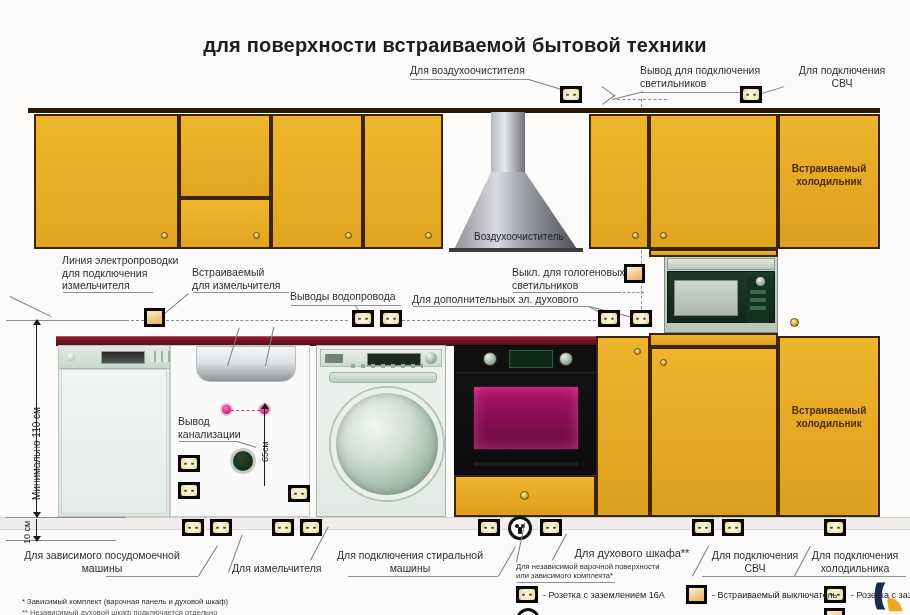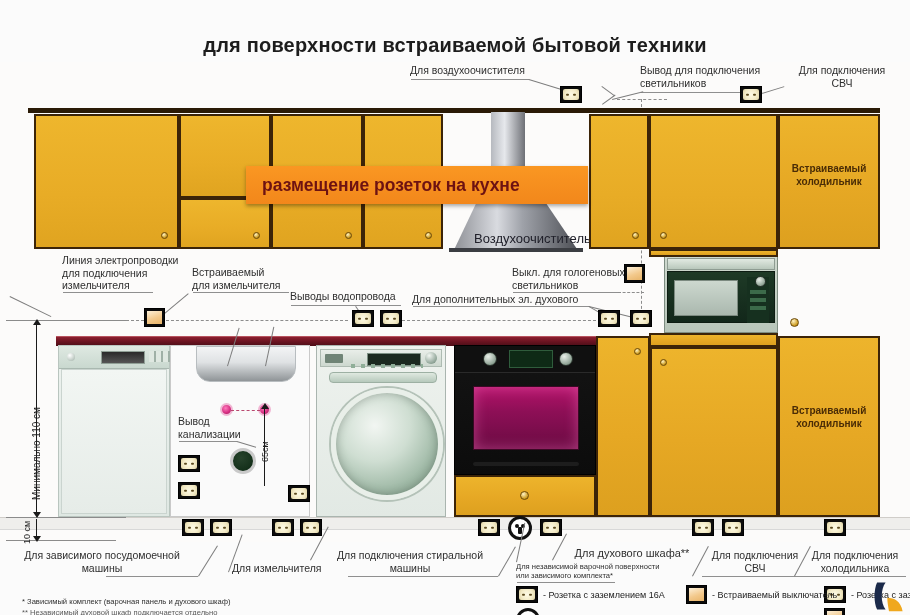--- a/index.html
+++ b/index.html
@@ -60,21 +60,21 @@
 
   
   .dash{position:absolute;height:0;border-top:1px dashed #8d8d8d;}
   .dashpink{position:absolute;height:0;border-top:1px dashed #b9486f;}
 
   
   .banner{position:absolute;background:linear-gradient(180deg,#fa9722 0%,#f2871b 100%);
           box-shadow:0 2px 4px rgba(0,0,0,.35);display:flex;align-items:center;
           padding:0 16px;box-sizing:border-box;}
   .banner span{font-size:17.5px;font-weight:700;color:#6d1212;white-space:nowrap;}
-  .hood-lbl{position:absolute;font-size:13px;color:#20202a;white-space:nowrap;padding-left:16px;}
+  .hood-lbl{position:absolute;font-size:10px;color:#20202a;white-space:nowrap;padding-left:16px;}
 
   
   .dimline{position:absolute;width:1px;background:#1a1a1a;}
   .dimtick{position:absolute;height:1px;background:#8b8b8b;}
   .vtext{position:absolute;font-size:10px;color:#1f1f1f;white-space:nowrap;
          transform-origin:0 0;transform:rotate(-90deg);}
   .vtext.s{font-size:9px;}
   .arrw{position:absolute;width:0;height:0;border-left:4px solid transparent;
         border-right:4px solid transparent;}
   .arrw.up{border-bottom:6px solid #1a1a1a;}
@@ -206,23 +206,20 @@
   <div class="cab top" style="left:649px;top:114px;width:129px;height:135px;">
     <div class="knob" style="left:9px;bottom:8px;"></div>
   </div>
 
   <div class="cab" style="left:778px;top:114px;width:102px;height:135px;">
     <div style="position:absolute;left:0;right:0;top:46px;text-align:center;font-size:10px;
                 line-height:13px;font-weight:700;color:#4a2c06;white-space:pre-line;">Встраиваемый
 холодильник</div>
   </div>
 
-  <div class="banner" style="left:246px;top:166px;width:342px;height:38px;">
-    <span>размещение розеток на кухне</span>
-  </div>
 
   <div class="lbl" style="left:62px;top:254px;">Линия электропроводки
 для подключения
 измельчителя</div>
   <div class="uline" style="left:63px;top:292px;width:90px;"></div>
   <div class="lead" style="left:10px;top:296px;width:46px;transform:rotate(26deg);"></div>
 
   <div class="lbl" style="left:192px;top:266px;">Встраиваемый
 для измельчителя</div>
   <div class="uline" style="left:193px;top:292px;width:96px;"></div>
@@ -452,21 +449,21 @@
     </div>
   <div class="sw" style="left:824px;top:608px;">
       <i></i>
     </div>
 
   <div class="sock" style="left:824px;top:586px;">
       <i></i>
     </div>
   <div class="legitem" style="left:851px;top:590px;">- Розетка с заземлением 16А</div>
 
-  <div class="lbl tiny" style="left:22px;top:597px;">* Зависимый комплект (варочная панель и духового шкаф)</div>
+  <div class="lbl tiny" style="left:22px;top:597px;">* Зависимый комплект (варочная панель и духовой шкаф)</div>
   <div class="lbl tiny" style="left:22px;top:608px;color:#5a5a5a;">** Независимый духовой шкаф подключается отдельно</div>
 
   <div class="sock" style="left:516px;top:586px;">
       <i></i>
     </div>
   <div class="legitem" style="left:543px;top:590px;">- Розетка с заземлением 16А</div>
   <div class="sw" style="left:686px;top:585px;">
       <i></i>
     </div>
   <div class="legitem" style="left:712px;top:590px;">- Встраиваемый выключатель</div>

